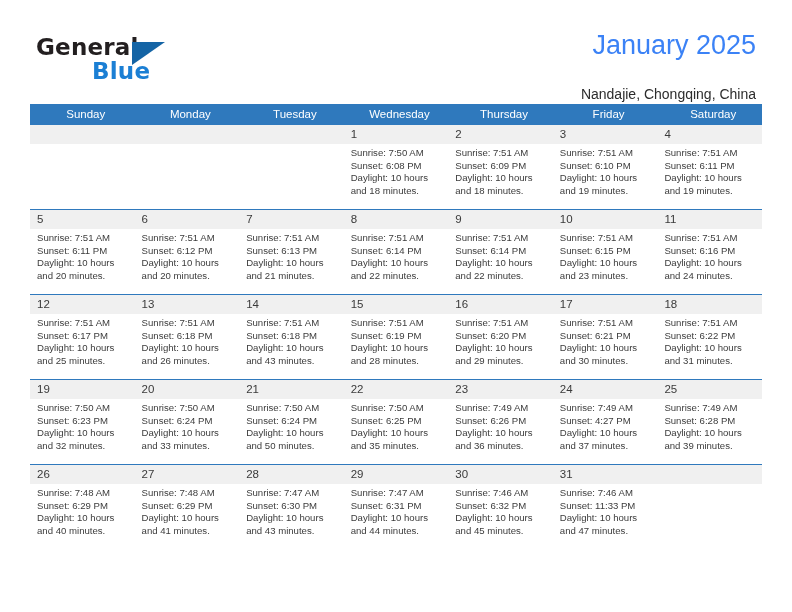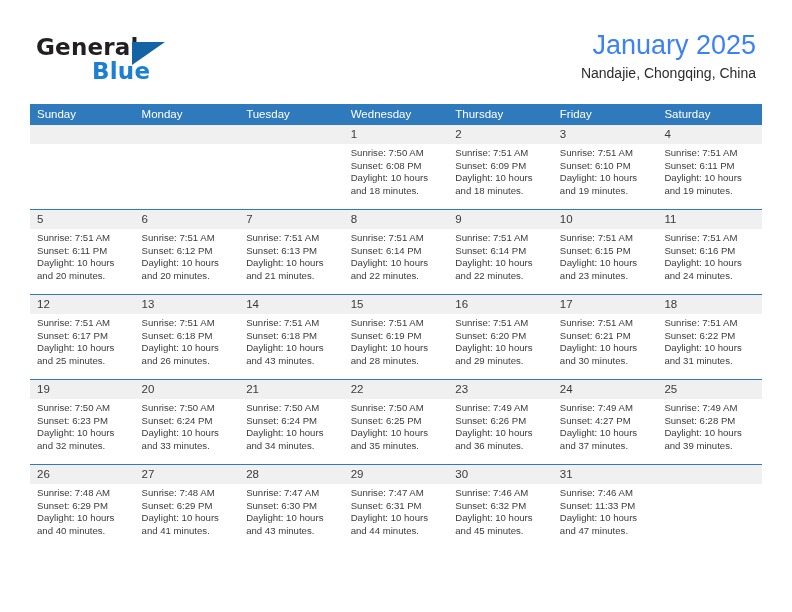--- a/index.html
+++ b/index.html
@@ -77,39 +77,39 @@
     color: #3b82f6;
     font-weight: 400;
     line-height: 34px;
     white-space: nowrap;
   }
   .cal-subtitle {
     font-size: 14px;
     color: #2c2c2c;
     font-weight: 400;
     line-height: 20px;
-    margin-top: 1px;
+    margin-top: 22px;
     white-space: nowrap;
   }
 
   
   .calendar {
     position: absolute;
     left: 30px;
     top: 104px;
     width: 732px;
     border-collapse: collapse;
     table-layout: fixed;
   }
   .calendar th {
     background: #2f79bd;
     color: #ffffff;
     font-size: 11.5px;
     font-weight: 400;
-    text-align: left;
+    text-align: center;
     padding: 4px 0 5px 7px;
     height: 12px;
     border: none;
     margin-top: 40px;
   }
   .calendar td {
     vertical-align: top;
     padding: 0;
     border: none;
     border-top: 1px solid #2f79bd;
@@ -371,21 +371,21 @@
               <div>Daylight: 10 hours</div>
               <div>and 33 minutes.</div>
             </div>
           </td>
           <td class="">
             <span class="daynum">21</span>
             <div class="lines">
               <div>Sunrise: 7:50 AM</div>
               <div>Sunset: 6:24 PM</div>
               <div>Daylight: 10 hours</div>
-              <div>and 34 minutes.</div>
+              <div>and 50 minutes.</div>
             </div>
           </td>
           <td class="">
             <span class="daynum">22</span>
             <div class="lines">
               <div>Sunrise: 7:50 AM</div>
               <div>Sunset: 6:25 PM</div>
               <div>Daylight: 10 hours</div>
               <div>and 35 minutes.</div>
             </div>

